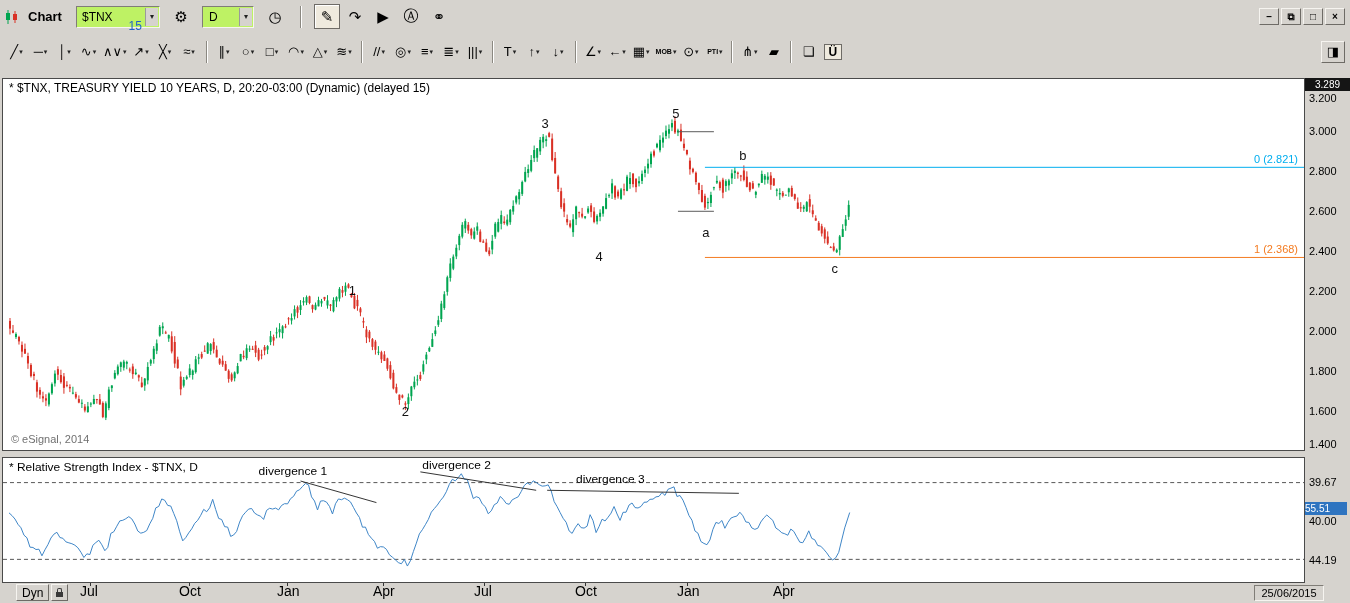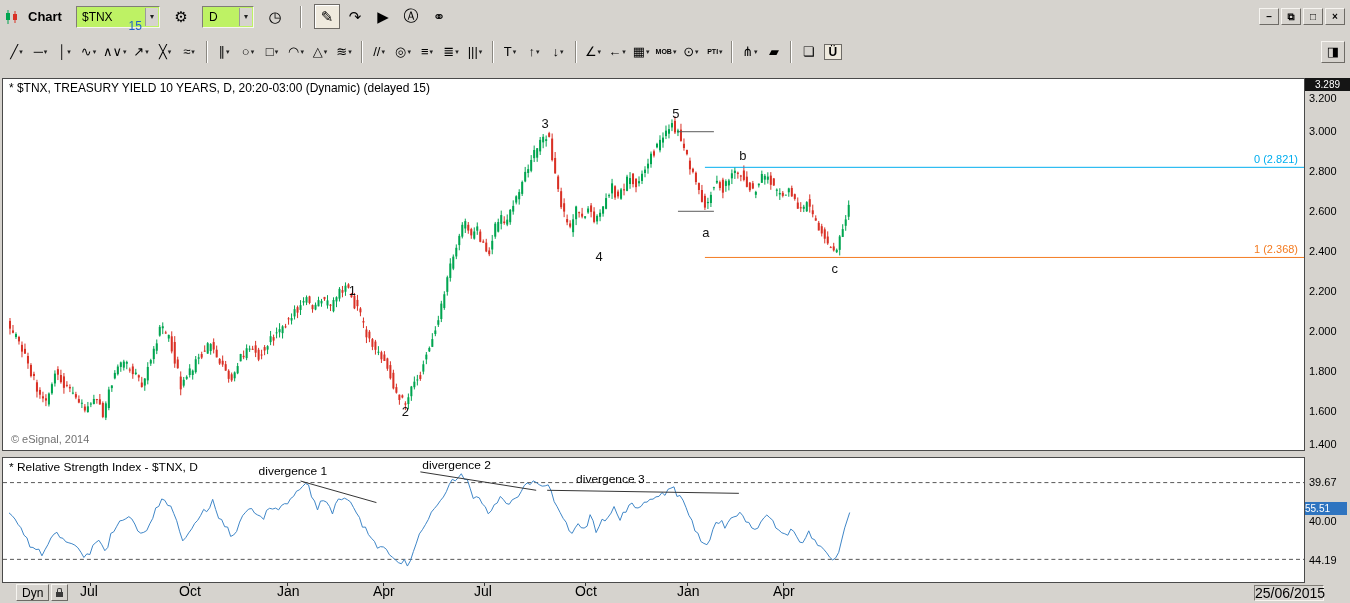--- a/index.html
+++ b/index.html
@@ -39,21 +39,21 @@
 .max-badge{position:absolute;top:0;left:0;right:0;height:13px;background:#151515;color:#fff;font-size:10px;text-align:center;line-height:13px}
 .rsi-badge{position:absolute;top:45px;left:0;right:3px;height:13px;background:#2e74c0;color:#fff;font-size:10px;line-height:13px}
 .splitter{height:6px;background:#d6d3ce}
 .timebar{position:relative;height:20px;margin-left:14px;width:1348px}
 .month{position:absolute;top:0;font-size:14px}
 .mtick{position:absolute;top:0;width:1px;height:3px;background:#333}
 .dyn-btn{position:absolute;left:2px;top:1px;height:17px;padding:0 5px;font-size:12px;display:flex;align-items:center}
 .lock-btn{position:absolute;left:37px;top:1px;width:17px;height:17px;display:flex;align-items:center;justify-content:center}
 .lock{width:7px;height:5px;background:#3a3a3a;position:relative;margin-top:3px}
 .lock:before{content:"";position:absolute;left:1px;top:-4px;width:3px;height:4px;border:1px solid #3a3a3a;border-bottom:none;border-radius:2px 2px 0 0}
-.date-box{position:absolute;right:38px;top:2px;width:70px;height:16px;font-size:14px;text-align:center;line-height:14px;background:#d6d3ce;border:1px solid;border-color:#807d77 #f6f4f0 #f6f4f0 #807d77}
+.date-box{position:absolute;right:38px;top:2px;width:70px;height:16px;font-size:11px;text-align:center;line-height:14px;background:#d6d3ce;border:1px solid;border-color:#807d77 #f6f4f0 #f6f4f0 #807d77}
 </style>
 </head>
 <body>
 
 <div class="titlebar">
   <span class="app-icon">
     <svg width="16" height="16" viewBox="0 0 16 16">
       <line x1="4" y1="1" x2="4" y2="15" stroke="#00A550" stroke-width="1"></line>
       <rect x="2" y="4" width="4" height="7" fill="#00A550"></rect>
       <line x1="11" y1="2" x2="11" y2="14" stroke="#D93025" stroke-width="1"></line>

